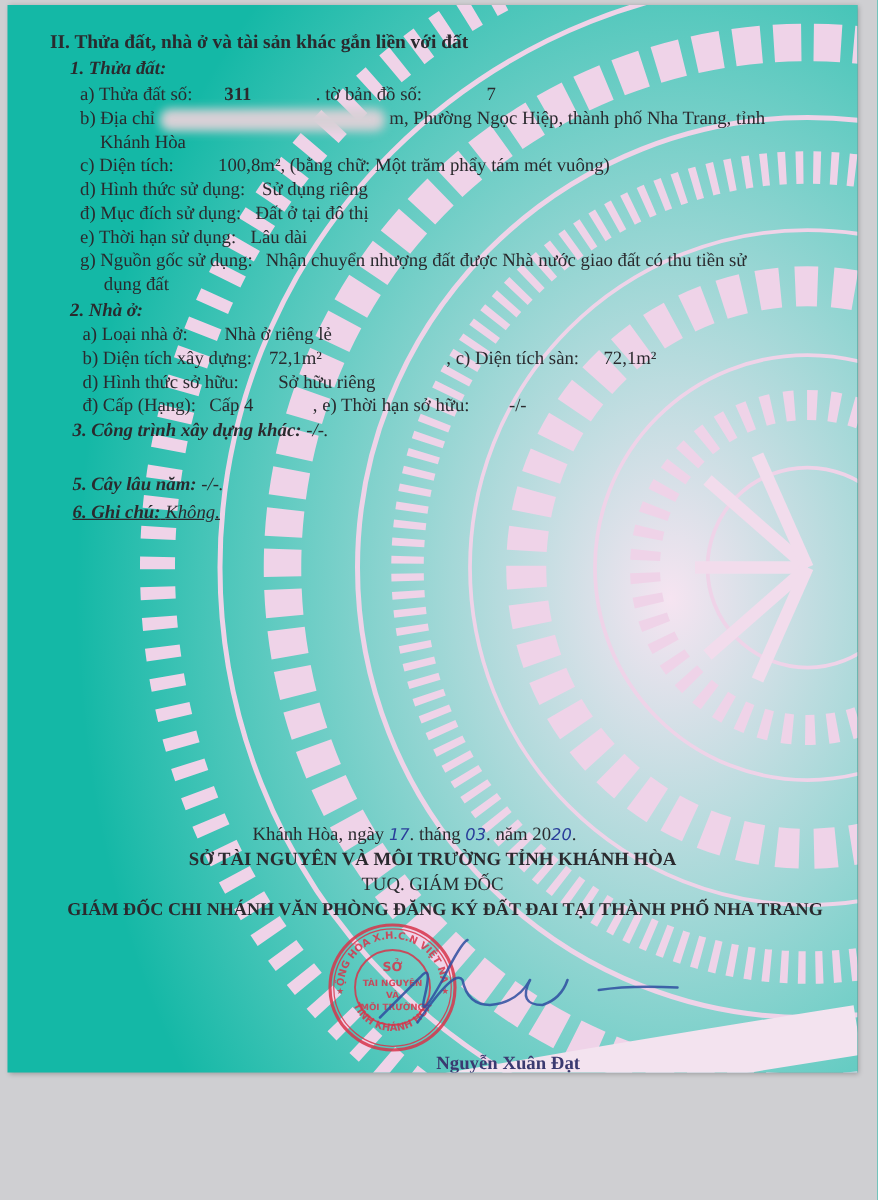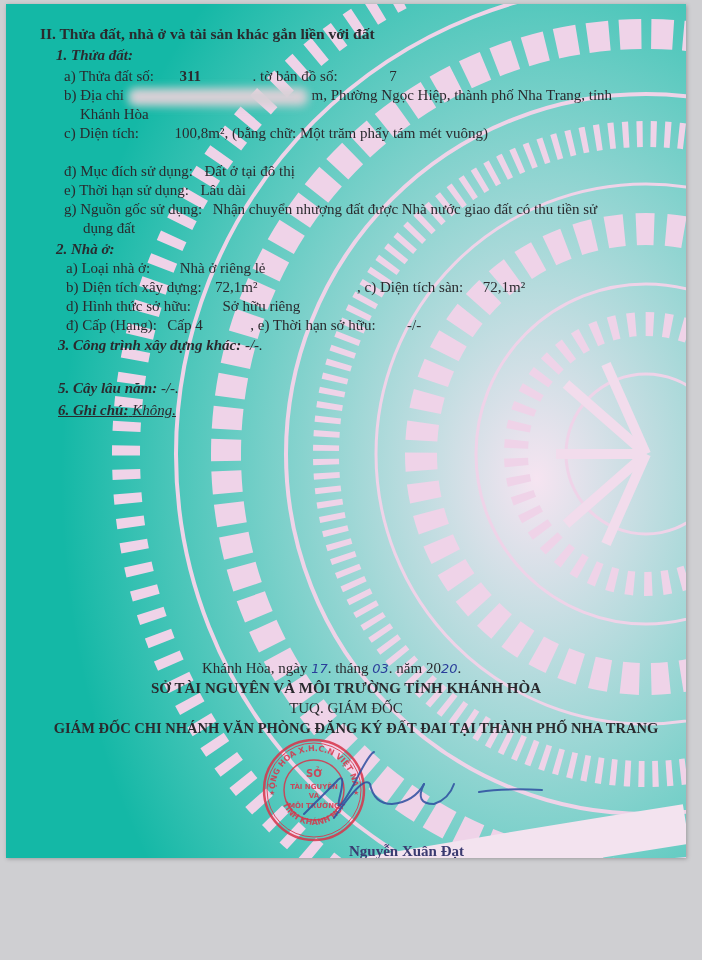--- a/index.html
+++ b/index.html
@@ -90,20 +90,25 @@
       <span>m, Phường Ngọc Hiệp, thành phố Nha Trang, tỉnh</span>
     </div>
     <div class="line" style="left:74px; top:101px;">Khánh Hòa</div>
 
     <div class="line" style="left:58px; top:120px;">
       <span>c) Diện tích:</span>
       <span class="tab" style="width:28px"></span>
       <span>100,8m², (bằng chữ: Một trăm phẩy tám mét vuông)</span>
     </div>
 
+    <div class="line" style="left:58px; top:139px;">
+      <span>d) Hình thức sử dụng:</span>
+      <span class="tab" style="width:6px"></span>
+      <span>Sử dụng riêng</span>
+    </div>
 
     <div class="line" style="left:58px; top:158px;">
       <span>đ) Mục đích sử dụng:</span>
       <span class="tab" style="width:4px"></span>
       <span>Đất ở tại đô thị</span>
     </div>
 
     <div class="line" style="left:58px; top:196px;">
       <span>g) Nguồn gốc sử dụng:</span>
       <span class="tab" style="width:3px"></span>

